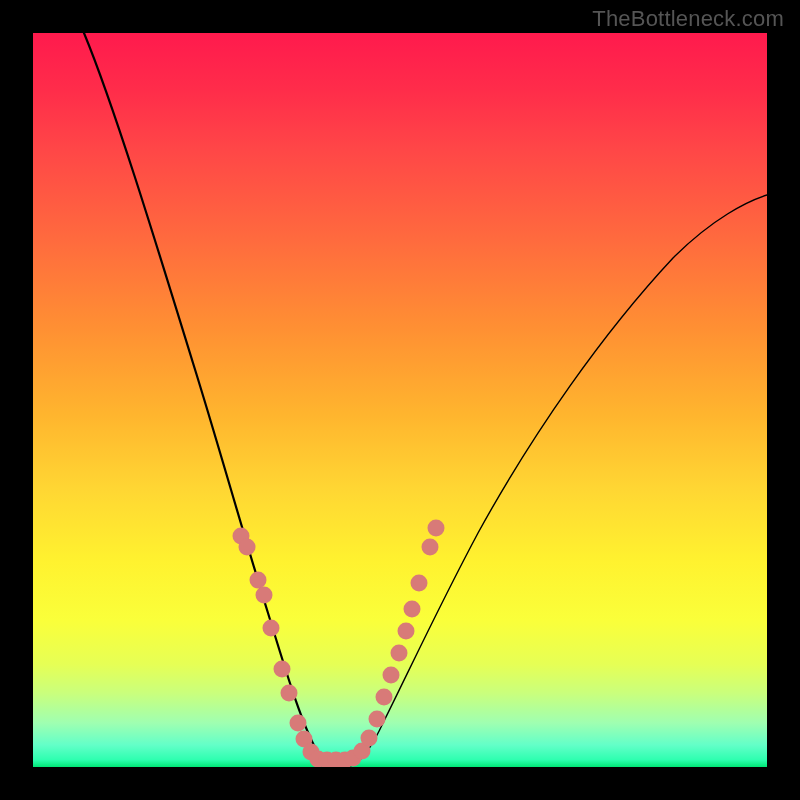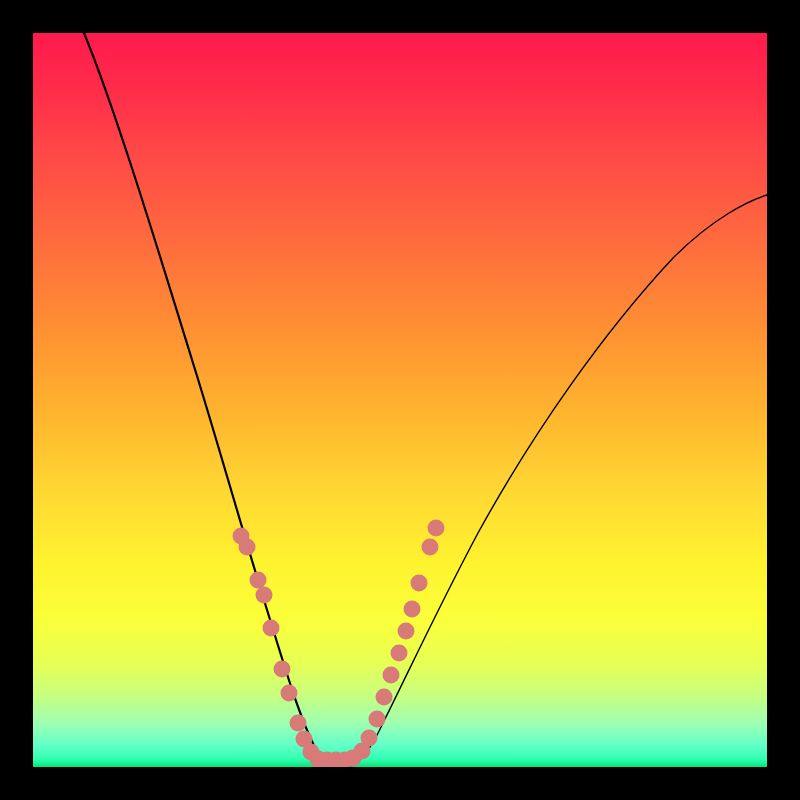--- a/index.html
+++ b/index.html
@@ -121,13 +121,14 @@
         <circle class="dot" cx="366" cy="620" r="8.5"></circle>
         <circle class="dot" cx="373" cy="598" r="8.5"></circle>
         <circle class="dot" cx="379" cy="576" r="8.5"></circle>
         <circle class="dot" cx="386" cy="550" r="8.5"></circle>
         <circle class="dot" cx="397" cy="514" r="8.5"></circle>
         <circle class="dot" cx="403" cy="495" r="8.5"></circle>
       </g>
     </svg>
   </div>
 
+  <div class="watermark">TheBottleneck.com</div>
 </div>
 
 </body></html>

